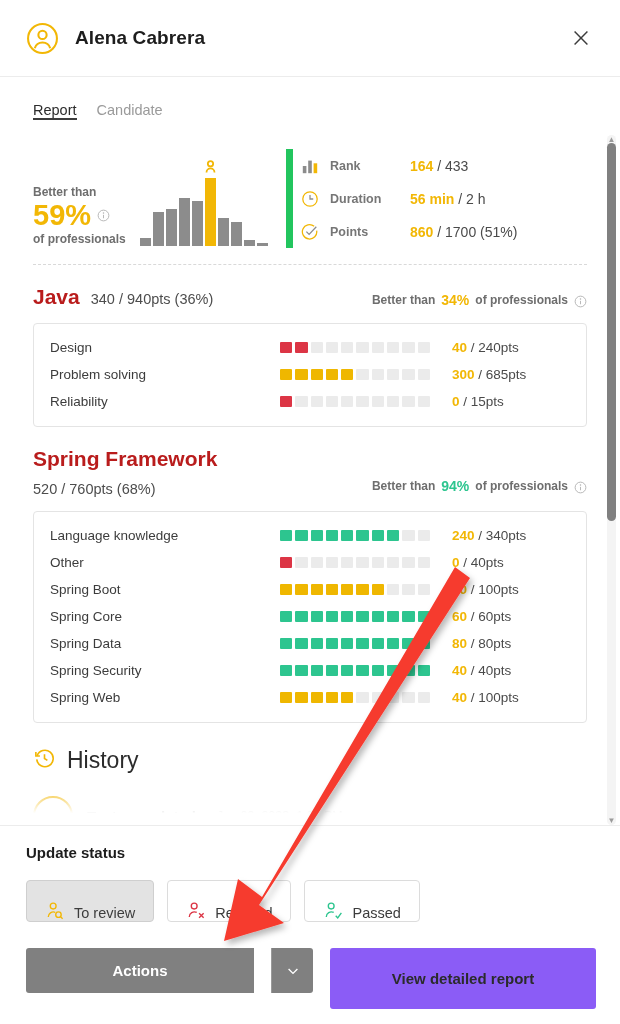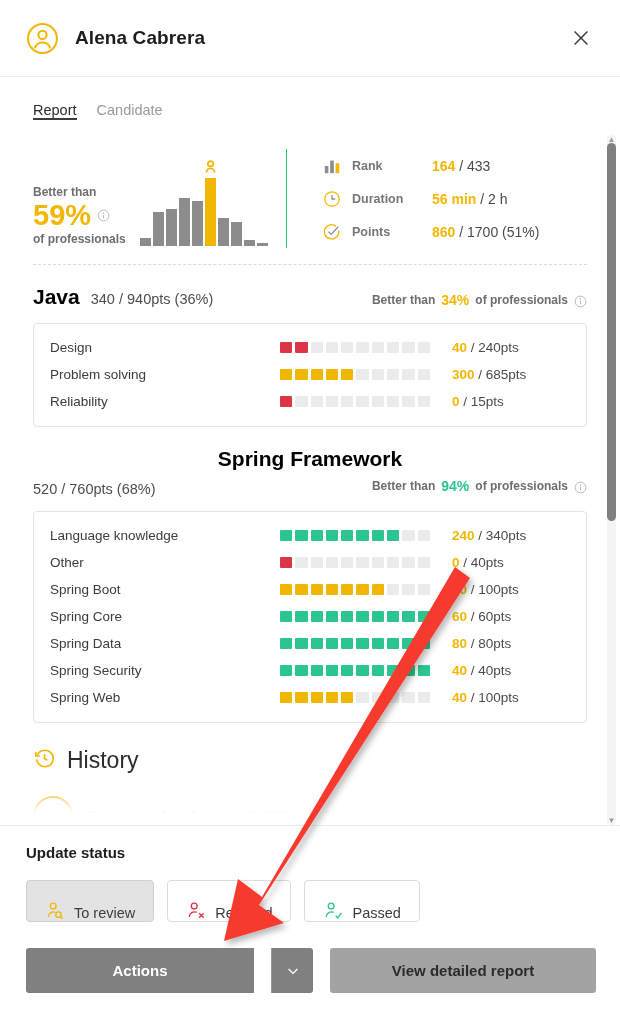--- a/index.html
+++ b/index.html
@@ -52,31 +52,31 @@
   .better-pct-row { display:flex; align-items:center; gap:6px; margin: 1px 0 2px 0;}
   .better-pct { font-size: 29px; font-weight: bold; color: #F2B705; line-height: 1.05; }
   .of-prof { font-size: 12px; font-weight: bold; color: #6e6e6e; }
   .info-icon { width:13px; height:13px; flex:0 0 auto; }
   .histogram { display:flex; align-items:flex-end; gap:2px; height:70px; margin-left:14px; padding-bottom:2px;}
   .hbar { width: 11px; background:#8c8c8c; }
   .hbar.hl { background:#F2B705; }
   .hl-wrap { position:relative; }
   .hl-pin { position:absolute; top:-18px; left:0px; width:11px; height:16px;}
 
-  .summary-right { flex:1; padding-left: 36px; border-left: 1px solid #22c55e; }
+  .summary-right { flex:1; padding-left: 8px; border-left: 7px solid #22c55e; }
   .stat-row { display:flex; align-items:center; height: 33px; }
   .stat-ico { width:18px; height:18px; flex:0 0 auto; }
   .stat-label { font-size:12.5px; font-weight:bold; color:#767676; margin-left:11px; width:80px; }
   .stat-val { font-size:14px; color:#4a4a4a; }
   .stat-val b { color:#F2B705; font-weight:bold; }
 
   
   .sec { padding-top: 20px; }
   .sec-head { display:flex; align-items:baseline; }
-  .sec-title { font-size:21px; font-weight:bold; color:#000000;text-align:center; }
+  .sec-title { font-size:21px; font-weight:bold; color:#b91c1c; }
   .sec-title.big { font-size:21px; }
   .sec-sub { font-size:14.5px; color:#4d4d4d; margin-left:11px; }
   .sec-sub.block { margin-left:0; margin-top:6px; }
   .sec-better { margin-left:auto; display:flex; align-items:center; gap:6px; }
   .bt-txt { font-size:12px; font-weight:bold; color:#6e6e6e; }
   .bt-pct { font-size:14px; font-weight:bold; }
   .sec-head2 { display:flex; align-items:center; margin-top:4px;}
 
   .card {
     margin-top: 14px; border:1px solid #e4e4e4; border-radius:4px;
@@ -123,21 +123,21 @@
     height:45px; background:#808080; color:#fff; font-size:15px; font-weight:bold;
     border:none; border-radius:3px 0 0 3px; width:228px; cursor:pointer;
     display:flex; align-items:center; justify-content:center;
   }
   .actions-caret {
     height:45px; width:42px; background:#808080; border-left:1px solid #9a9a9a;
     border-radius:0 3px 3px 0; cursor:pointer;
     display:flex; align-items:center; justify-content:center; color:#fff;
   }
   .view-btn {
-    height:45px; background:#a3a3a3; color:#2b2b2b; font-size:15px; font-weight:bold;
+    height:61px; background:#8b5cf6; color:#2b2b2b; font-size:15px; font-weight:bold;
     border:none; border-radius:3px; flex:1; cursor:pointer;
     display:flex; align-items:center; justify-content:center;
   }
 
   
   .cursor-arrow { position:absolute; left:0; top:0; width:620px; height:1024px; pointer-events:none; }
 </style>
 </head>
 <body>
 

